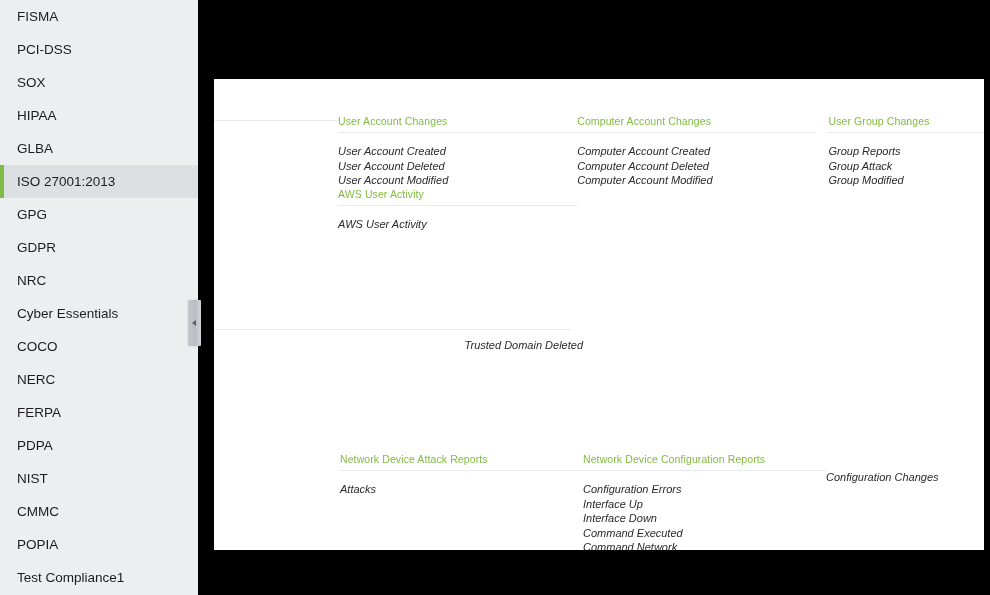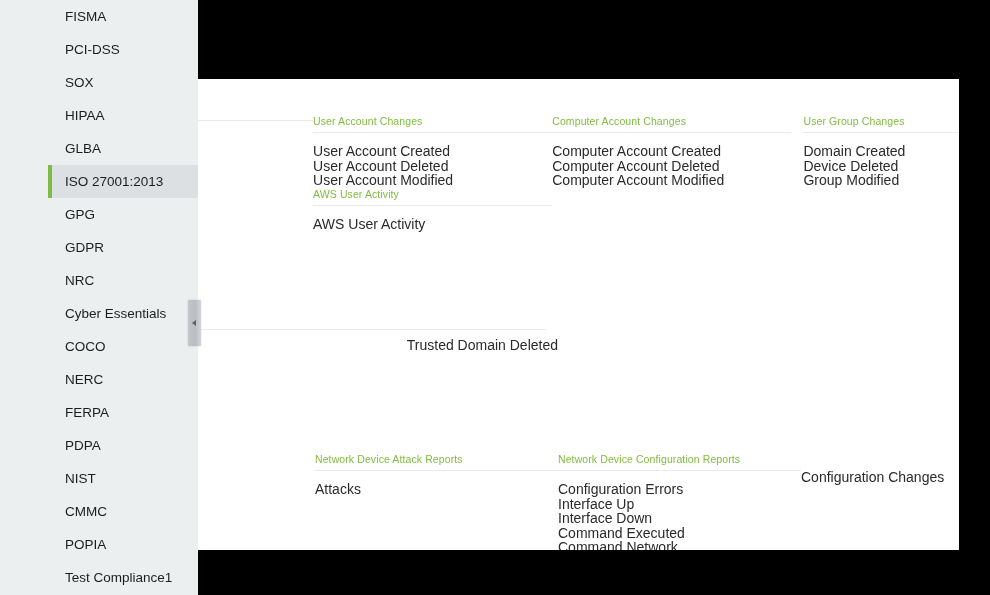--- a/index.html
+++ b/index.html
@@ -15,21 +15,21 @@
   #root {
     position: relative;
     width: 990px;
     height: 595px;
     background: #000000;
   }
 
   
   #content-panel {
     position: absolute;
-    left: 189px;
+    left: 214px;
     top: 79px;
     width: 770px;
     height: 471px;
     background: #ffffff;
     overflow: hidden;
   }
 
   .report-band {
     position: absolute;
     left: 0;
@@ -57,23 +57,24 @@
     border-bottom: 1px solid transparent;
   }
 
   .group-items {
     display: flex;
     flex-direction: column;
   }
 
   .group-item {
     color: #2a2a2a;
-    font-size: 14px;
+    font-size: 11px;
     line-height: 14.6px;
     white-space: nowrap;
+    font-style: italic;
   }
 
   .group-block + .group-block {
   }
 
   .divider-row {
     position: absolute;
     height: 1px;
     background: #e8eaeb;
   }
@@ -93,21 +94,20 @@
     position: relative;
     height: 33px;
     display: flex;
     align-items: center;
     padding-left: 17px;
     box-sizing: border-box;
     font-size: 13.5px;
     color: #1d1d1d;
     white-space: nowrap;
     cursor: pointer;
-    margin-left: 48px;
   }
 
   .side-item.active {
     background: #dde0e2;
   }
 
   .side-item.active::before {
     content: "";
     position: absolute;
     left: 0;
@@ -182,22 +182,22 @@
             <div class="group-item">Computer Account Deleted</div>
             <div class="group-item">Computer Account Modified</div>
           </div>
         </div>
       </div>
 
       <div class="band-col" style="width:158px;margin-left:12px;">
         <div class="group-block">
           <div class="group-title">User Group Changes</div>
           <div class="group-items">
-            <div class="group-item">Domain Created</div>
-            <div class="group-item">Device Deleted</div>
+            <div class="group-item">Group Reports</div>
+            <div class="group-item">Group Attack</div>
             <div class="group-item">Group Modified</div>
           </div>
         </div>
       </div>
     </div>
 
     <div class="divider-row" style="left:0px; top:250px; width:357px;"></div>
 
     <div class="report-band" style="top:259px;text-align:right;">
       <div class="band-col" style="width:116px;"></div>

